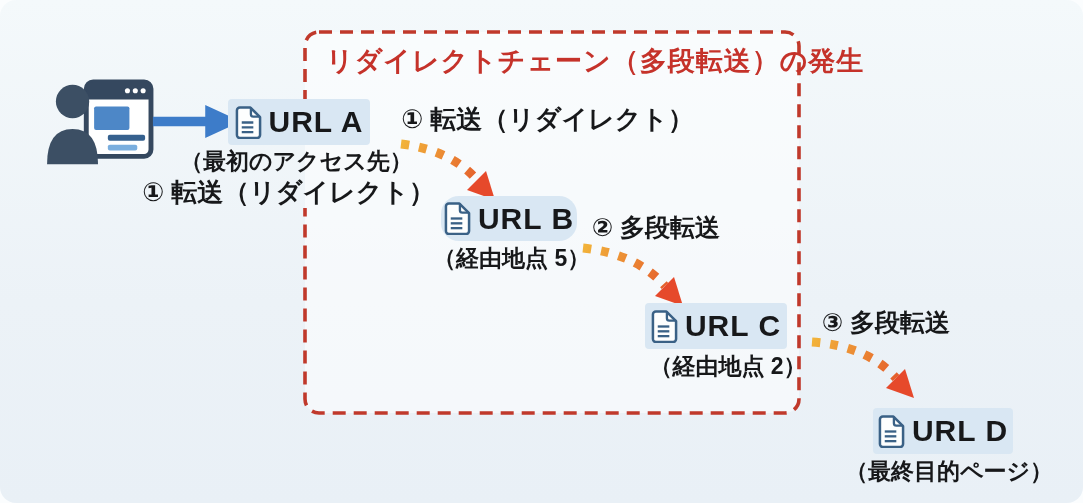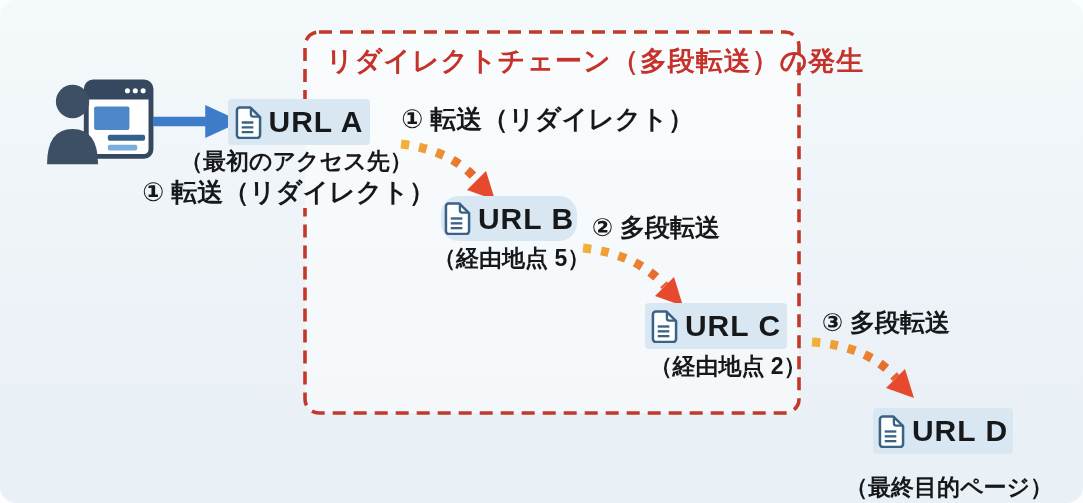--- a/index.html
+++ b/index.html
@@ -144,15 +144,15 @@
       <svg viewBox="0 0 28 34" width="27" height="33">
         <path d="M5 1.5 h11 l10 10 v18.5 a3 3 0 0 1 -3 3 H5 a3 3 0 0 1 -3 -3 v-25.5 a3 3 0 0 1 3 -3 z" fill="#fdfefe" stroke="#3a6186" stroke-width="2.6" stroke-linejoin="round"></path>
         <path d="M16.5 1.5 v7 a2.5 2.5 0 0 0 2.5 2.5 h7" fill="none" stroke="#3a6186" stroke-width="2.4"></path>
         <line x1="7" y1="17" x2="19" y2="17" stroke="#3a6186" stroke-width="2.4"></line>
         <line x1="7" y1="22" x2="19" y2="22" stroke="#3a6186" stroke-width="2.4"></line>
         <line x1="7" y1="27" x2="19" y2="27" stroke="#3a6186" stroke-width="2.4"></line>
       </svg>
     </span>
     <span>URL D</span>
   </div>
-  <div class="abs caption" style="left:845px;top:456px;width:196px;margin-top:16px;">（最終目的ページ）</div>
+  <div class="abs caption" style="left:845px;top:456px;width:196px;">（最終目的ページ）</div>
 
 </div>
 
 </body></html>

